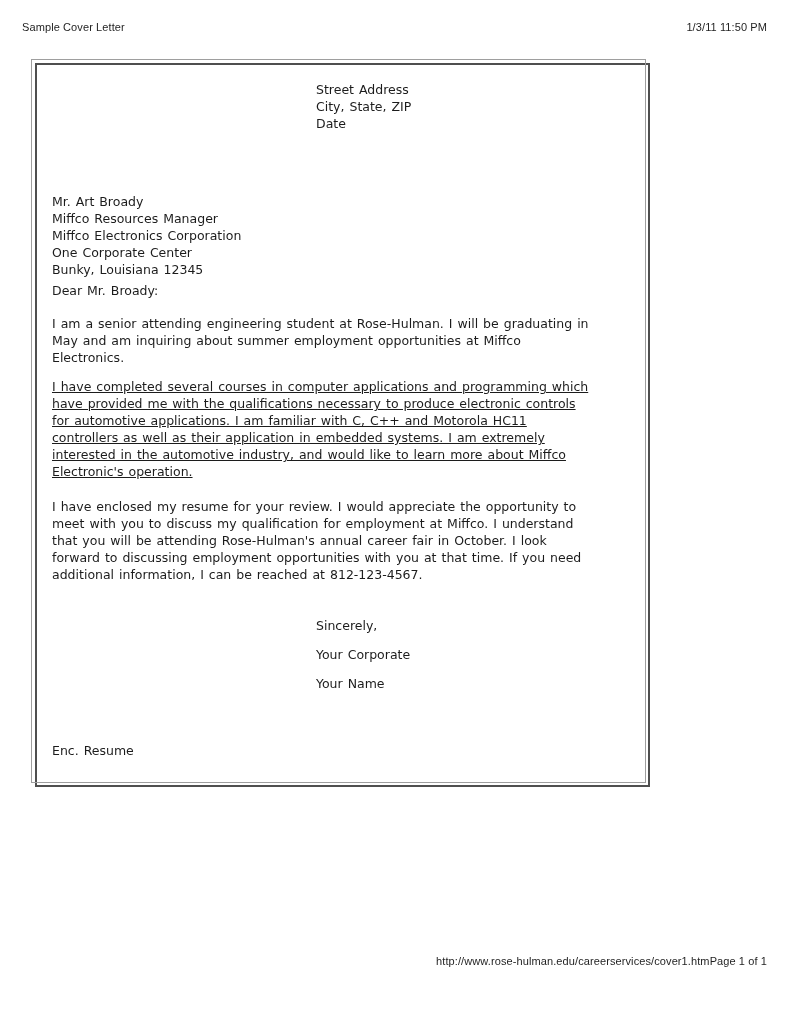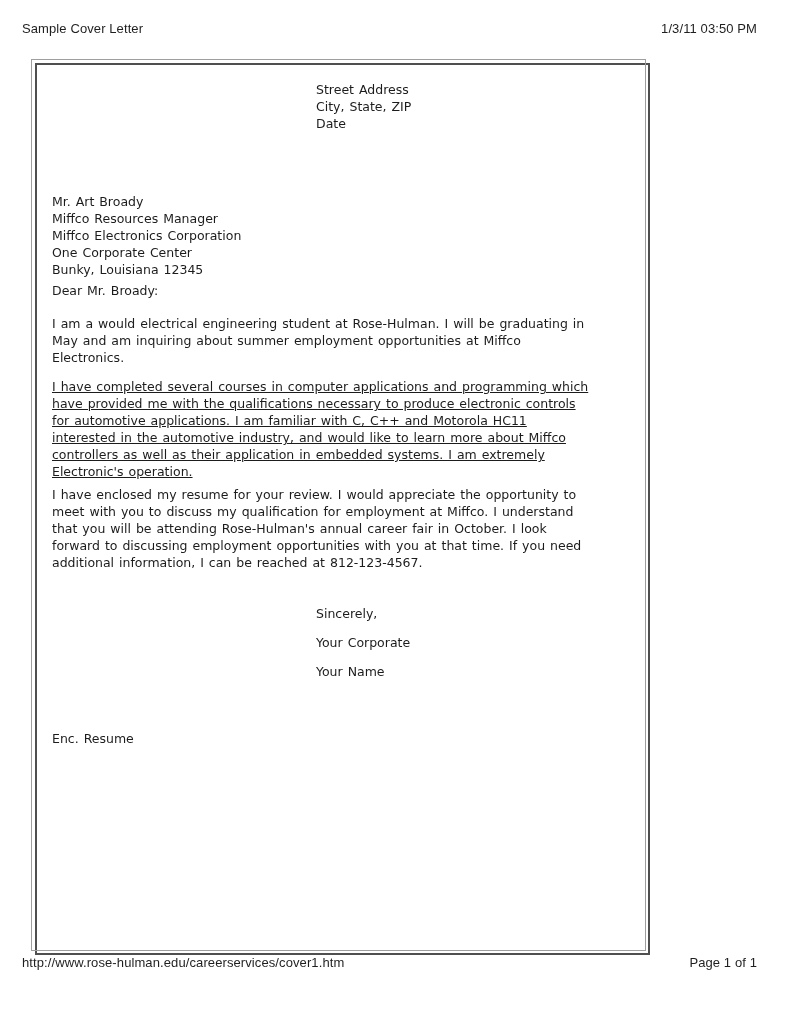--- a/index.html
+++ b/index.html
@@ -14,38 +14,38 @@
     background: #ffffff;
     color: var(--text, #1c1c1c);
     overflow: hidden;
     font-family: "DejaVu Sans", "Liberation Sans", sans-serif;
   }
 
   
   .print-header, .print-footer {
     position: absolute;
     left: 22px;
-    right: 31px;
+    right: 21px;
     display: flex;
     justify-content: space-between;
     font-family: "Liberation Sans", sans-serif;
-    font-size: 13px;
+    font-size: 11px;
     color: #1f1f1f;
     letter-spacing: 0.1px;
   }
   .print-header { top: 21px; }
-  .print-footer { top: 955px; }
+  .print-footer { top: 955px; justify-content: flex-end; }
 
   
   .letter-frame {
     position: absolute;
     left: 35px;
     top: 63px;
     width: 615px;
-    height: 892px;
+    height: 724px;
     box-sizing: border-box;
     border: 2px solid var(--frame-inner-border, #4f4f4f);
     background: #ffffff;
   }
   .letter-frame::before {
     content: "";
     position: absolute;
     top: -6px;
     left: -6px;
     right: 2px;
@@ -60,33 +60,33 @@
     line-height: 17px;
     word-spacing: 1px;
   }
   .line { white-space: nowrap; }
 
   .sender-block  { margin-left: 264px; }
   .recipient-block { margin-top: 61px; }
   .salutation { margin-top: 4px; }
   .para-1 { margin-top: 16px; }
   .para-2 { margin-top: 12px; text-decoration: underline; }
-  .para-3 { margin-top: 6px; }
+  .para-3 { margin-top: 18px; }
   .closing-block { margin-top: 34px; margin-left: 264px; }
   .closing-line { margin: 0 0 12px 0; }
   .enclosure { margin-top: 50px; }
 </style>
 </head>
 <body>
 
 <div class="page">
 
   <div class="print-header">
     <span>Sample Cover Letter</span>
-    <span>1/3/11 03:50 PM</span>
+    <span>1/3/11 11:50 PM</span>
   </div>
 
   <div class="letter-frame">
     <div class="letter-body">
 
       <div class="sender-block">
         <div class="line">Street Address</div>
         <div class="line">City, State, ZIP</div>
         <div class="line">Date</div>
       </div>
@@ -95,31 +95,31 @@
         <div class="line">Mr. Art Broady</div>
         <div class="line">Miffco Resources Manager</div>
         <div class="line">Miffco Electronics Corporation</div>
         <div class="line">One Corporate Center</div>
         <div class="line">Bunky, Louisiana 12345</div>
       </div>
 
       <div class="salutation line">Dear Mr. Broady:</div>
 
       <div class="para-1">
-        <div class="line">I am a would electrical engineering student at Rose-Hulman. I will be graduating in</div>
+        <div class="line">I am a senior attending engineering student at Rose-Hulman. I will be graduating in</div>
         <div class="line">May and am inquiring about summer employment opportunities at Miffco</div>
         <div class="line">Electronics.</div>
       </div>
 
       <div class="para-2">
         <div class="line">I have completed several courses in computer applications and programming which</div>
         <div class="line">have provided me with the qualifications necessary to produce electronic controls</div>
         <div class="line">for automotive applications. I am familiar with C, C++ and Motorola HC11</div>
+        <div class="line">controllers as well as their application in embedded systems. I am extremely</div>
         <div class="line">interested in the automotive industry, and would like to learn more about Miffco</div>
-        <div class="line">controllers as well as their application in embedded systems. I am extremely</div>
         <div class="line">Electronic's operation.</div>
       </div>
 
       <div class="para-3">
         <div class="line">I have enclosed my resume for your review. I would appreciate the opportunity to</div>
         <div class="line">meet with you to discuss my qualification for employment at Miffco. I understand</div>
         <div class="line">that you will be attending Rose-Hulman's annual career fair in October. I look</div>
         <div class="line">forward to discussing employment opportunities with you at that time. If you need</div>
         <div class="line">additional information, I can be reached at 812-123-4567.</div>
       </div>

